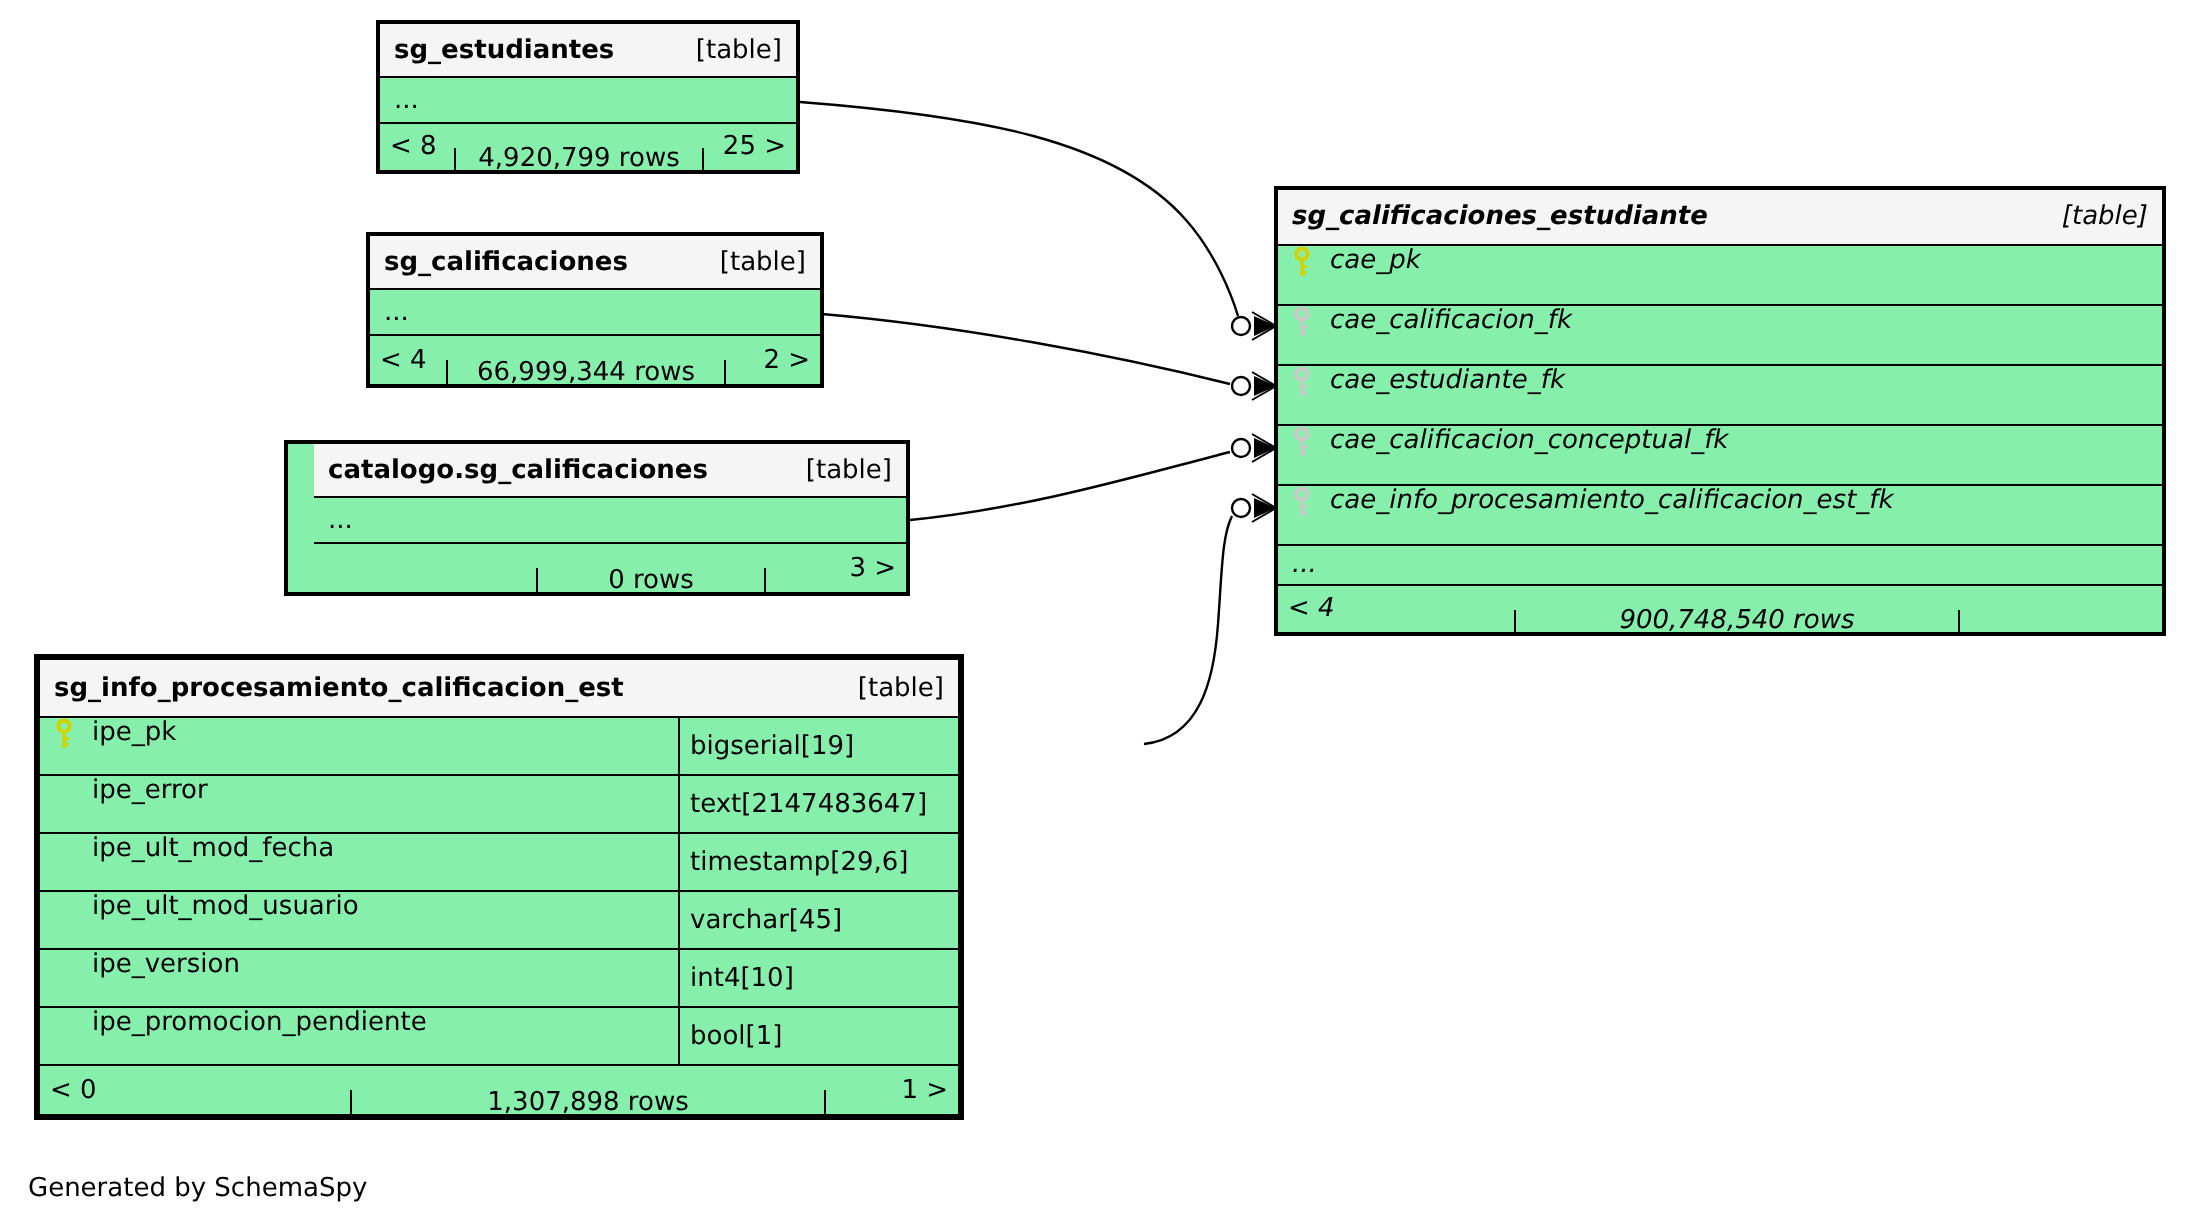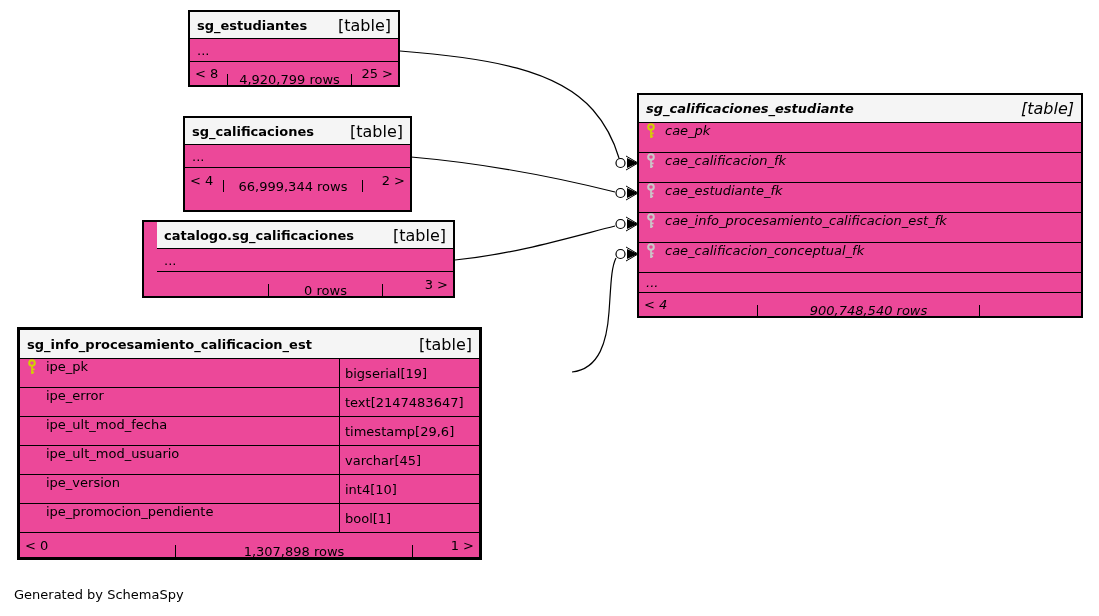--- a/index.html
+++ b/index.html
@@ -1,30 +1,30 @@
 <!DOCTYPE html>
 <html style="--primary-key: #d2d200; --foreign-key: #c9c9c9; --header-bg: #f5f5f5; --edge: #000000;"><head>
 <meta charset="utf-8">
 <style>
   html,body{margin:0;padding:0;background:#fff;}
   #canvas{
     position:relative;width:1099px;height:616px;background:#fff;overflow:hidden;
     font-family:"DejaVu Sans","Liberation Sans",sans-serif;font-size:13px;color:#000;
   }
   #edges{position:absolute;left:0;top:0;pointer-events:none;}
-  .tbl{position:absolute;background:#ec4899;border:2px solid #000;box-sizing:border-box;}
+  .tbl{position:absolute;background:#86efac;border:2px solid #000;box-sizing:border-box;}
   .tbl.bold{border-width:3px;}
   .t-header{
     display:flex;justify-content:space-between;align-items:center;
     background:var(--header-bg,#f5f5f5);border-bottom:1px solid #000;
     height:27px;padding:0 7px;box-sizing:border-box;
   }
   .tbl.bold .t-header{height:29px;}
   .t-title{font-weight:bold;white-space:nowrap;}
-  .t-tag{font-weight:normal;font-size:16px;white-space:nowrap;}
+  .t-tag{font-weight:normal;font-size:13px;white-space:nowrap;}
   .t-ellipsis{
     height:23px;border-bottom:1px solid #000;box-sizing:border-box;
     display:flex;align-items:center;padding:0 7px;
   }
   .t-row{
     display:flex;align-items:flex-start;height:30px;border-bottom:1px solid #000;
     box-sizing:border-box;padding:0 0 0 7px;
   }
   .tbl.bold .t-row{height:29px;}
   .keyicon{width:10px;height:16px;flex:0 0 10px;margin-right:9px;}
@@ -40,21 +40,21 @@
   .t-footer{display:flex;box-sizing:border-box;}
   .fc{
     box-sizing:border-box;display:flex;align-items:center;padding:0 5px;white-space:nowrap;
   }
   .fc.mid{justify-content:center;border-left:1px solid #000;border-right:1px solid #000;margin-top:12px;}
   .fc.right{justify-content:flex-end;}
   
   #t-estudiantes{left:188px;top:10px;width:212px;height:77px;}
   #t-estudiantes .t-footer{height:23px;}
   #t-estudiantes .fc.left{width:37px;} #t-estudiantes .fc.mid{width:125px;} #t-estudiantes .fc.right{flex:1;}
-  #t-calificaciones{left:183px;top:116px;width:229px;height:96px;}
+  #t-calificaciones{left:183px;top:116px;width:229px;height:78px;}
   #t-calificaciones .t-footer{height:24px;}
   #t-calificaciones .fc.left{width:38px;} #t-calificaciones .fc.mid{width:140px;} #t-calificaciones .fc.right{flex:1;}
   #t-catalogo{left:142px;top:220px;width:313px;height:78px;padding-left:13px;}
   #t-catalogo .t-footer{height:24px;gap:37px;}
   #t-catalogo .fc.left{width:81px;} #t-catalogo .fc.mid{width:125px;} #t-catalogo .fc.right{flex:1;}
   #t-cae{left:637px;top:93px;width:446px;height:225px;font-style:italic;}
   #t-cae .t-header{height:28px;}
   #t-cae .t-ellipsis{height:20px;}
   #t-cae .t-footer{height:23px;}
   #t-cae .fc.left{width:118px;} #t-cae .fc.mid{width:223px;} #t-cae .fc.right{flex:1;}
@@ -172,30 +172,30 @@
       </span>
       <span class="col-name">cae_estudiante_fk</span>
     </div>
     <div class="t-row">
       <span class="keyicon fk">
         <svg width="10" height="16" viewBox="0 0 10 16">
             <circle cx="5" cy="4" r="2.8" fill="none" stroke-width="2"></circle>
             <path d="M5 6.8 L5 15 M5 10.4 L7.6 10.4 M5 13.4 L7.1 13.4" stroke-width="1.7" fill="none"></path>
           </svg>
       </span>
+      <span class="col-name">cae_calificacion_conceptual_fk</span>
+    </div>
+    <div class="t-row">
+      <span class="keyicon fk">
+        <svg width="10" height="16" viewBox="0 0 10 16">
+            <circle cx="5" cy="4" r="2.8" fill="none" stroke-width="2"></circle>
+            <path d="M5 6.8 L5 15 M5 10.4 L7.6 10.4 M5 13.4 L7.1 13.4" stroke-width="1.7" fill="none"></path>
+          </svg>
+      </span>
       <span class="col-name">cae_info_procesamiento_calificacion_est_fk</span>
-    </div>
-    <div class="t-row">
-      <span class="keyicon fk">
-        <svg width="10" height="16" viewBox="0 0 10 16">
-            <circle cx="5" cy="4" r="2.8" fill="none" stroke-width="2"></circle>
-            <path d="M5 6.8 L5 15 M5 10.4 L7.6 10.4 M5 13.4 L7.1 13.4" stroke-width="1.7" fill="none"></path>
-          </svg>
-      </span>
-      <span class="col-name">cae_calificacion_conceptual_fk</span>
     </div>
     <div class="t-ellipsis">...</div>
     <div class="t-footer">
       <span class="fc left">&lt; 4</span>
       <span class="fc mid">900,748,540 rows</span>
       <span class="fc right"></span>
     </div>
   </div>
 
   <div class="tbl bold" id="t-ipe">

